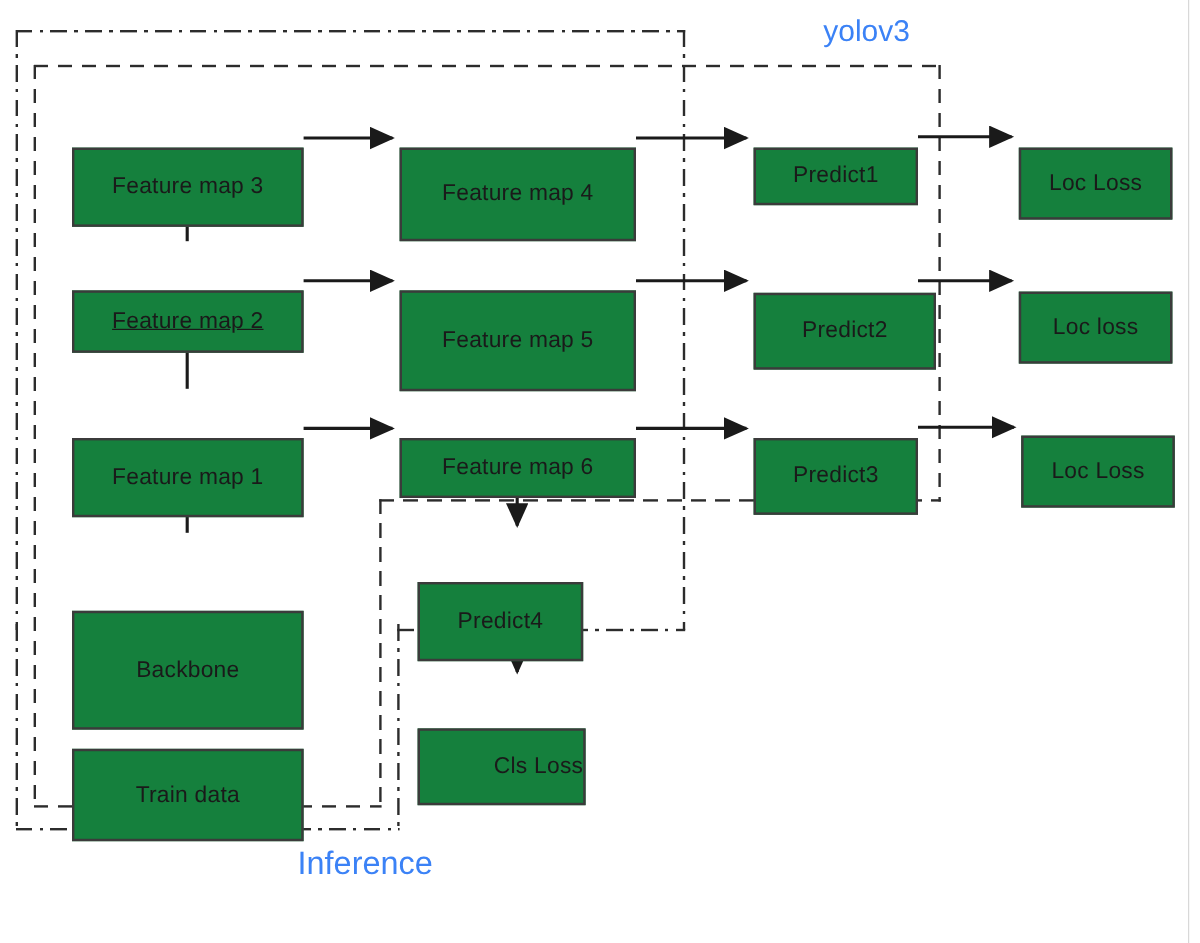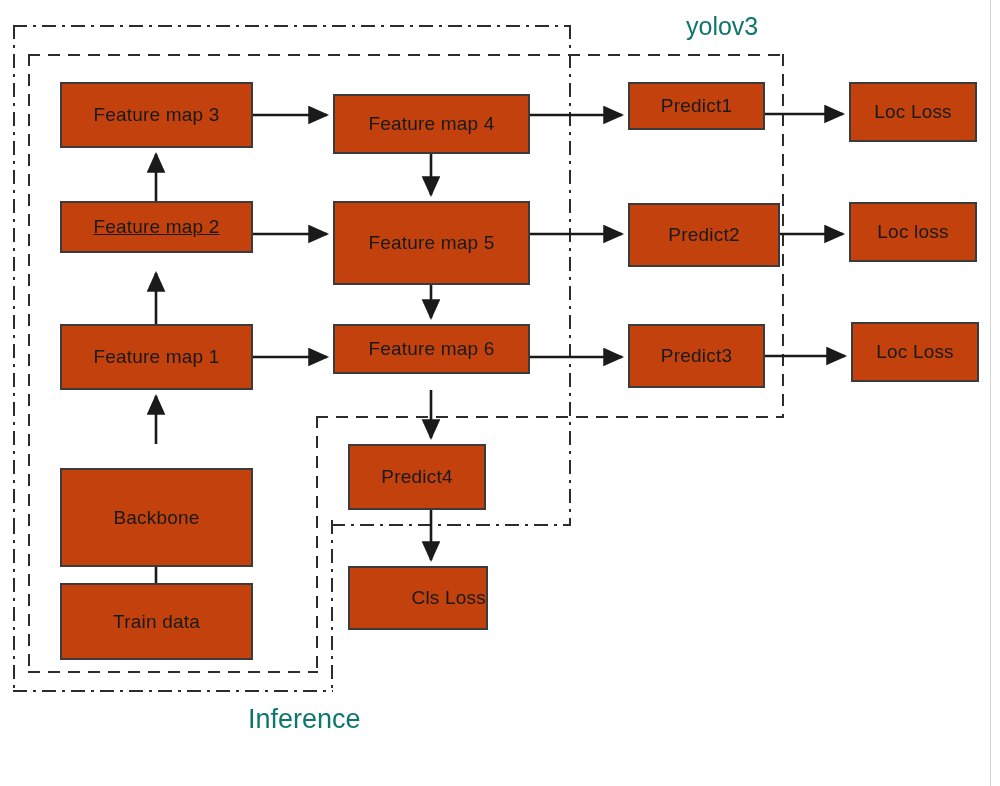--- a/index.html
+++ b/index.html
@@ -24,29 +24,30 @@
     bottom: 0;
     width: 1px;
     background: #d8d8d8;
   }
 
   
   .node {
     position: absolute;
     box-sizing: border-box;
     border: 2px solid #3b3b3b;
-    background: #c2410c;
+    background: #15803d;
     display: flex;
     align-items: center;
     justify-content: center;
     color: #1a1a1a;
     font-size: 19px;
     letter-spacing: 0.2px;
     white-space: nowrap;
     z-index: 5;
+    margin-top: 41px;
   }
   
   .dashdot-box {
     position: absolute;
     z-index: 1;
     background:
       repeating-linear-gradient(to right,
         #2c2c2c 0 14px, transparent 14px 20px,
         #2c2c2c 20px 23px, transparent 23px 29px) left top / 100% 2px no-repeat,
       repeating-linear-gradient(to right,
@@ -77,21 +78,21 @@
     position: absolute;
     left: 0; top: 0;
     width: 1000px; height: 786px;
     z-index: 3;
     pointer-events: none;
   }
 
   
   .label {
     position: absolute;
-    color: #0f766e;
+    color: #3b82f6;
     white-space: nowrap;
     z-index: 6;
   }
   .label.yolov3 { font-size: 25px; }
   .label.inference { font-size: 27px; }
 </style>
 </head>
 <body>
 
 <div id="canvas">
@@ -166,21 +167,21 @@
   <div class="node" style="left:60px; top:324px; width:193px; height:66px;">
     <span>Feature map 1</span>
   </div>
   <div class="node" style="left:60px; top:468px; width:193px; height:99px;">
     <span>Backbone</span>
   </div>
   <div class="node" style="left:60px; top:583px; width:193px; height:77px;">
     <span>Train data</span>
   </div>
 
-  <div class="node" style="left:333px; top:94px; width:197px; height:60px;">
+  <div class="node" style="left:333px; top:82px; width:197px; height:78px;">
     <span>Feature map 4</span>
   </div>
   <div class="node" style="left:333px; top:201px; width:197px; height:84px;">
     <span>Feature map 5</span>
   </div>
   <div class="node" style="left:333px; top:324px; width:197px; height:50px;">
     <span>Feature map 6</span>
   </div>
   <div class="node" style="left:348px; top:444px; width:138px; height:66px;">
     <span>Predict4</span>

